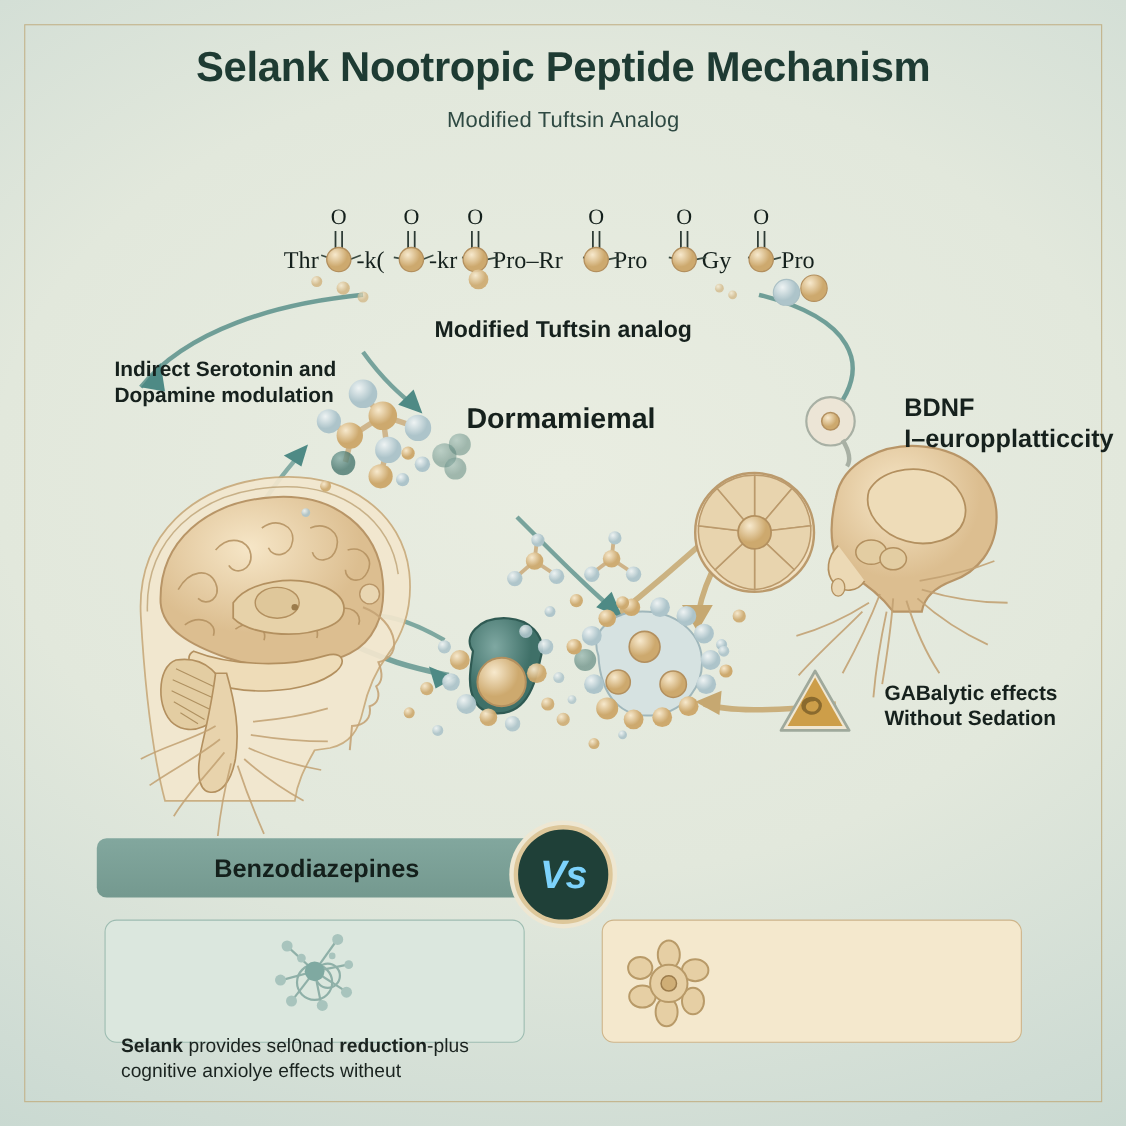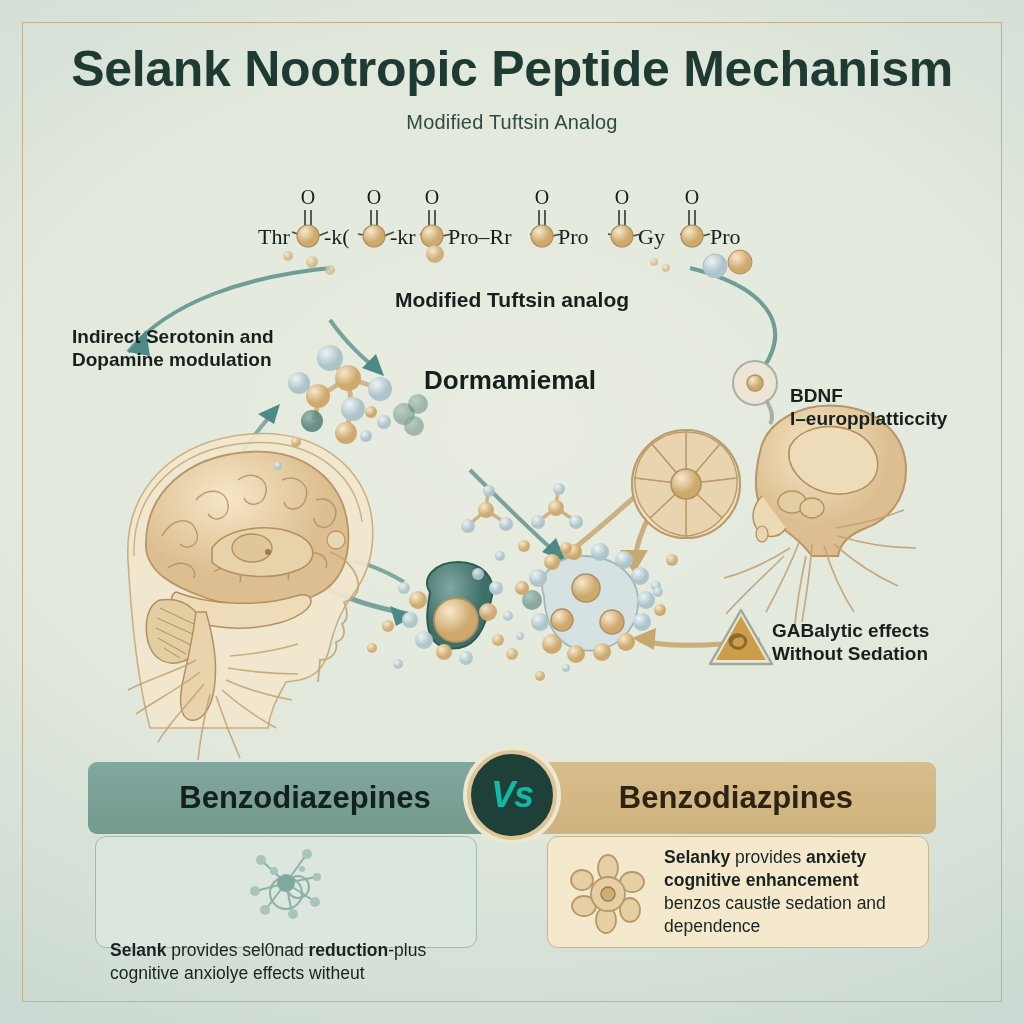--- a/index.html
+++ b/index.html
@@ -16,65 +16,65 @@
       radial-gradient(ellipse 120% 85% at 50% 42%, #e9ede1 0%, #e2e8dc 42%, #cfdcd4 72%, #bcd2cb 100%);
   }
   #inner-border{
     position:absolute;left:22px;top:22px;right:22px;bottom:22px;
     border:1.5px solid #c3b289;
     pointer-events:none;
   }
   
   #header{position:absolute;left:0;right:0;top:42px;text-align:center;}
   #title{
-    font-size:50px;font-weight:bold;color:#1e3b33;
+    font-size:38px;font-weight:bold;color:#1e3b33;
     letter-spacing:-.3px;line-height:1.1;margin:0;
   }
   #subtitle{
     font-size:20px;color:#2f4a43;margin-top:14px;letter-spacing:.2px;
   }
   
   #peptide{
     position:absolute;left:0;right:0;top:182px;height:96px;
   }
   #peptide-svg{display:block;margin:0 auto;}
   
   .label{
     position:absolute;font-weight:bold;color:#16211d;
-    line-height:1.22;white-space:pre-line;
+    line-height:1.22;white-space:pre-line;margin-left:32px;
   }
   #label-serotonin{left:72px;top:325px;font-size:19px;width:250px;}
-  #label-bdnf{left:790px;top:384px;font-size:19px;width:200px;}
+  #label-bdnf{left:790px;top:356px;font-size:23px;width:200px;}
   #label-gaba{left:772px;top:619px;font-size:19px;width:220px;}
   #label-tuftsin{
     position:absolute;left:0;right:0;top:288px;text-align:center;
     font-size:21px;font-weight:bold;color:#16211d;
   }
   #label-dopamine{
     position:absolute;left:424px;top:364px;width:300px;
     font-size:26px;color:#16211d;line-height:1.25;
   }
   #label-dopamine .hd{font-weight:bold;display:block;}
   #label-dopamine .sub{display:block;font-weight:normal;}
   
   #vs-band{position:absolute;left:0;right:0;top:762px;height:60px;}
   .vs-bar{
-    position:absolute;top:0;height:72px;border-radius:9px;
+    position:absolute;top:0;height:54px;border-radius:9px;
     display:flex;align-items:center;justify-content:center;
-    font-size:31px;font-weight:bold;padding-left:17px;
+    font-size:23px;font-weight:bold;
   }
   #vs-bar-left{left:88px;width:400px;background:linear-gradient(180deg,#82a79e,#74998f);color:#14201c;}
   #vs-bar-right{right:88px;width:400px;background:linear-gradient(180deg,#d7bd8c,#cfb37e);color:#2b2313;}
   #vs-badge{
     position:absolute;left:50%;top:-12px;transform:translateX(-50%);
     width:82px;height:82px;border-radius:50%;
     background:#1f4038;border:4px solid #ddc79a;
     box-shadow:0 0 0 4px #eee7d2;
     display:flex;align-items:center;justify-content:center;
-    color:#14b8a6;font-size:36px;font-weight:bold;font-style:italic;
+    color:#7dd3fc;font-size:36px;font-weight:bold;font-style:italic;
     letter-spacing:-1px;
   }
   
   .card{
     position:absolute;top:836px;height:112px;border-radius:11px;
     display:flex;align-items:center;gap:10px;padding:0 14px;
     box-sizing:border-box;font-size:17.5px;line-height:1.32;color:#1a231f;
   }
   #card-left{left:95px;width:382px;background:#dbe7de;border:1.5px solid #9dbcb1;flex-direction:column;}
   #card-right{right:95px;width:382px;background:#f4e8cd;border:1.5px solid #ceb489;}
@@ -477,21 +477,20 @@
   </div>
 
   <div class="label" id="label-bdnf">BDNF
 I–europplatticcity</div>
 
   <div class="label" id="label-gaba">GABalytic effects
 Without Sedation</div>
 
   <div id="vs-band">
     <div class="vs-bar" id="vs-bar-left">Benzodiazepines</div>
-    <div class="vs-bar" id="vs-bar-right">Benzodiazpines</div>
     <div id="vs-badge">Vs</div>
   </div>
 
   <div class="card" id="card-left">
     <svg class="card-icon" width="92" height="92" viewBox="0 0 92 92">
       <g stroke="#8fb0a8" stroke-width="2" fill="none">
         <line x1="46" y1="46" x2="22" y2="24"></line>
           <line x1="46" y1="46" x2="66" y2="18"></line>
         <line x1="46" y1="46" x2="76" y2="40"></line>
           <line x1="46" y1="46" x2="74" y2="64"></line>
@@ -526,18 +525,15 @@
         <ellipse cx="70" cy="36" rx="12" ry="10"></ellipse>
         <ellipse cx="68" cy="64" rx="10" ry="12"></ellipse>
         <ellipse cx="44" cy="74" rx="10" ry="13"></ellipse>
         <ellipse cx="22" cy="60" rx="12" ry="10"></ellipse>
         <ellipse cx="20" cy="34" rx="11" ry="10"></ellipse>
         <circle cx="46" cy="48" r="17"></circle>
       </g>
       <circle cx="46" cy="48" r="7" fill="#cfae76" stroke="#9c7c4c" stroke-width="1.4"></circle>
       <g fill="#dcc characters"></g>
     </svg>
-    <div class="txt">
-      <b>Selanky</b><span> provides </span><b>anxiety cognitive enhancement</b><span> benzos caustłe sedation and dependence</span>
-    </div>
   </div>
 
 </div>
 
 </body></html>

